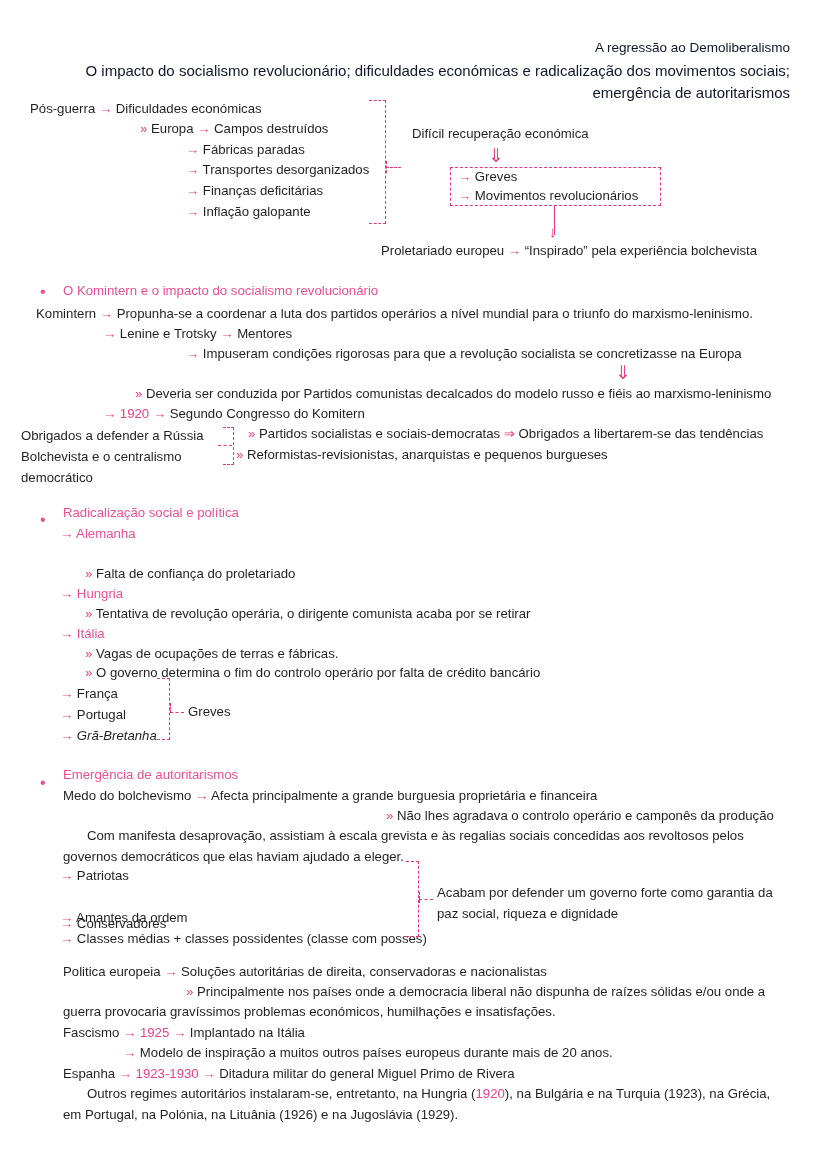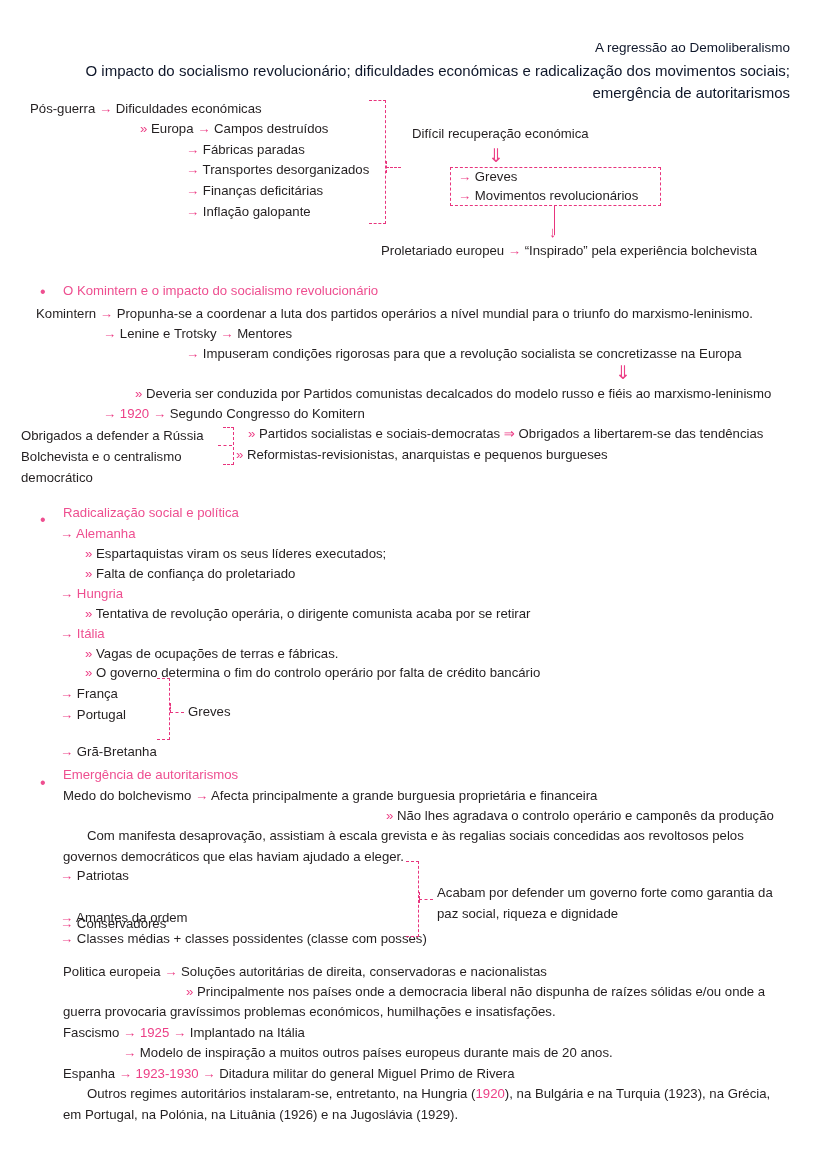--- a/index.html
+++ b/index.html
@@ -131,33 +131,32 @@
   <div class="br-h" style="left:223px; top:464px; width:11px;"></div>
   <div class="br-h" style="left:218px; top:445px; width:14px;"></div>
 
   <div class="ln" style="left:236px; top:426px;margin-left:12px;"><span class="arrow">»</span> Partidos socialistas e sociais-democratas <span class="arrow">⇒</span> Obrigados a libertarem-se das tendências</div>
   <div class="ln" style="left:236px; top:447px;"><span class="arrow">»</span> Reformistas-revisionistas, anarquistas e pequenos burgueses</div>
 
   <div class="bullet" style="left:40px; top:512px; font-size:16px;">•</div>
   <div class="ln pinkhead" style="left:63px; top:505px;">Radicalização social e política</div>
 
   <div class="ln pinkhead" style="left:60px; top:526px;"><span class="arrow">→</span> Alemanha</div>
-  <div class="ln" style="left:85px; top:546px;"><span class="arrow">»</span> Espartaquistas viram os seus líderes executados;</div>
   <div class="ln" style="left:85px; top:566px;"><span class="arrow">»</span> Falta de confiança do proletariado</div>
 
   <div class="ln pinkhead" style="left:60px; top:586px;"><span class="arrow">→</span> Hungria</div>
   <div class="ln" style="left:85px; top:606px;"><span class="arrow">»</span> Tentativa de revolução operária, o dirigente comunista acaba por se retirar</div>
 
   <div class="ln pinkhead" style="left:60px; top:626px;"><span class="arrow">→</span> Itália</div>
   <div class="ln" style="left:85px; top:646px;"><span class="arrow">»</span> Vagas de ocupações de terras e fábricas.</div>
   <div class="ln" style="left:85px; top:665px;"><span class="arrow">»</span> O governo determina o fim do controlo operário por falta de crédito bancário</div>
 
   <div class="ln" style="left:60px; top:686px;"><span class="arrow">→</span> França</div>
   <div class="ln" style="left:60px; top:707px;"><span class="arrow">→</span> Portugal</div>
-  <div class="ln" style="left:60px; top:744px;"><span class="arrow">→</span> Grã-Bretanha</div>
+  <div class="ln" style="left:60px; top:728px;font-style:italic;"><span class="arrow">→</span> Grã-Bretanha</div>
 
   <div class="br-h" style="left:157px; top:678px; width:13px;"></div>
   <div class="br-v" style="left:169px; top:678px; height:62px;"></div>
   <div class="br-h" style="left:157px; top:739px; width:13px;"></div>
   <div class="br-h" style="left:170px; top:712px; width:14px;"></div>
   <div class="br-v" style="left:170px; top:703px; height:10px;"></div>
 
   <div class="ln" style="left:188px; top:704px;">Greves</div>
 
   <div class="bullet" style="left:40px; top:775px; font-size:16px;">•</div>

